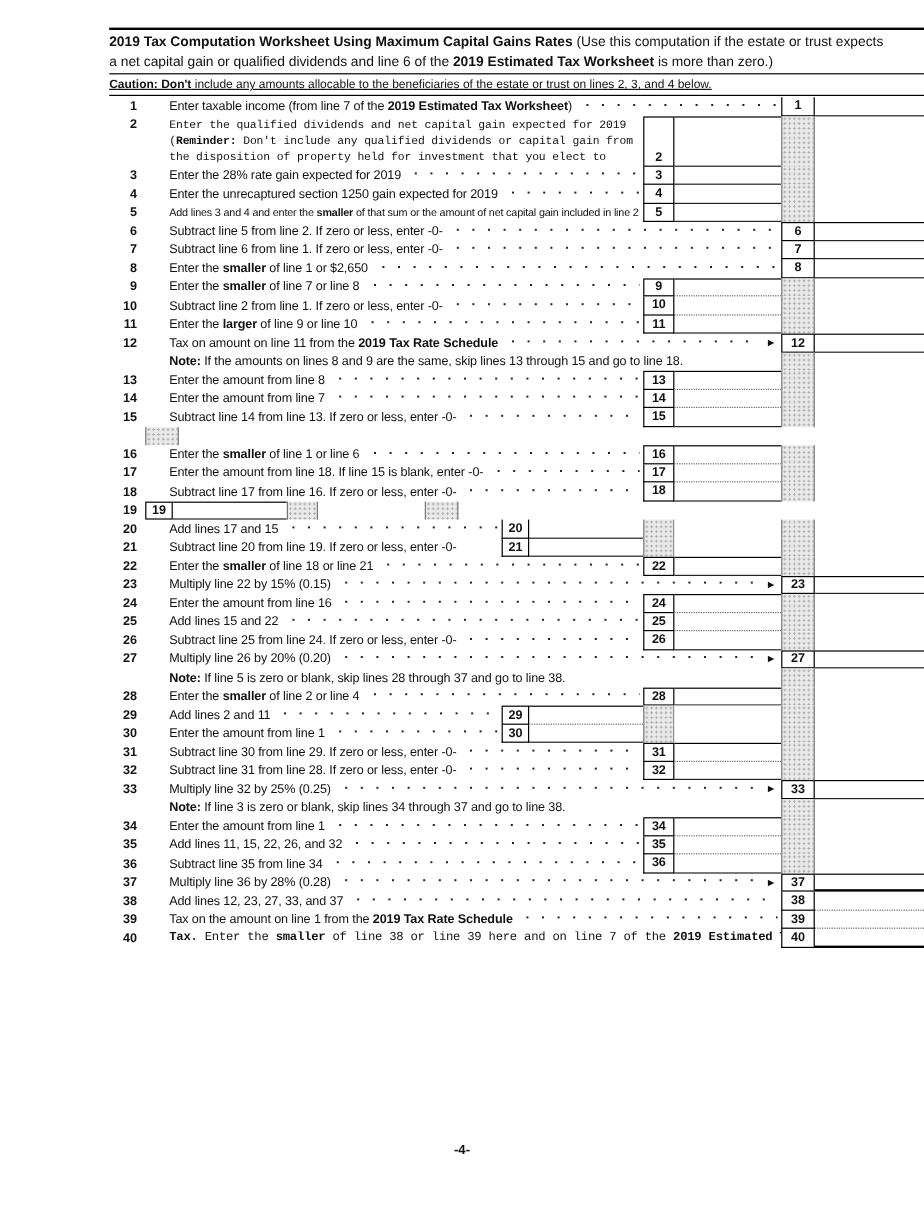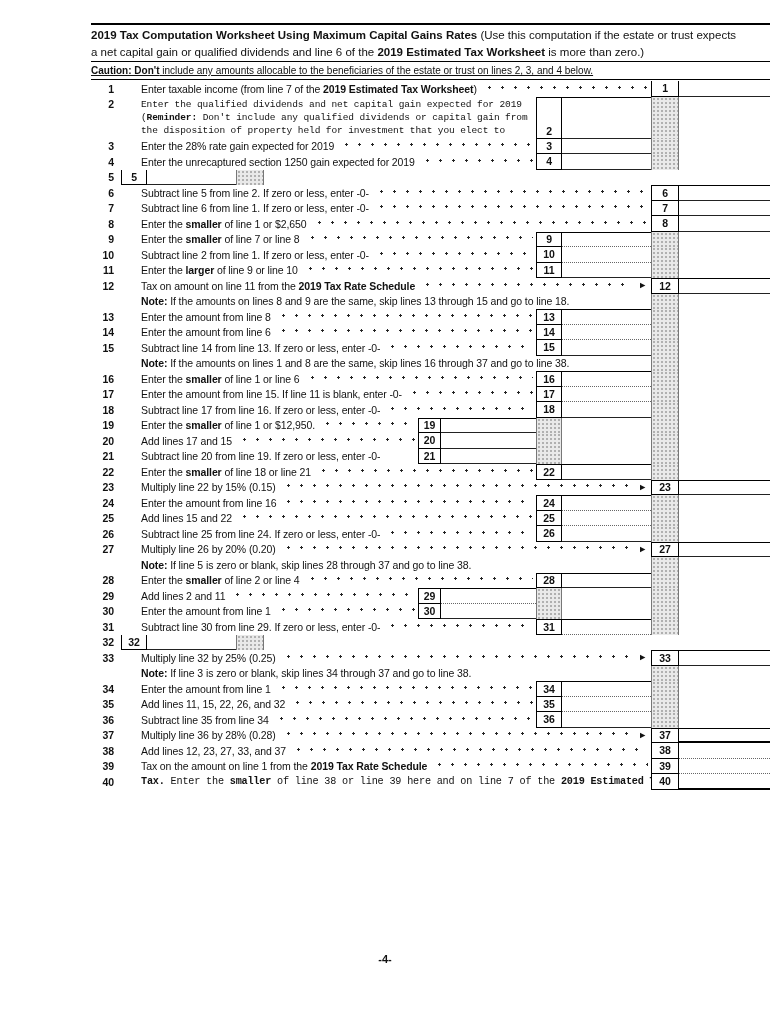--- a/index.html
+++ b/index.html
@@ -94,20 +94,23 @@
           <span class="dtxt"><span>Enter the unrecaptured section 1250 gain expected for 2019</span></span>
           <span class="leader"></span>
         </div>
         <span class="cell c-box c-mbox">4</span>
         <span class="cell c-amt sep-solid c-mamt"></span>
         <span class="cell c-shade c-shade-r"></span>
         <span class="cell c-blank"></span>
       </div>
       <div class="row col-mid small">
         <span class="c-num">5</span>
+        <div class="c-desc">
+          <span class="dtxt"><span>Add lines 3 and 4 and enter the </span><span class="b">smaller</span><span> of that sum or the amount of net capital gain included in line 2</span></span>
+        </div>
         <span class="cell c-box c-mbox">5</span>
         <span class="cell c-amt sep-solid c-mamt"></span>
         <span class="cell c-shade c-shade-r"></span>
         <span class="cell c-blank"></span>
       </div>
       <div class="row col-right group-start">
         <span class="c-num">6</span>
         <div class="c-desc">
           <span class="dtxt"><span>Subtract line 5 from line 2. If zero or less, enter -0-</span></span>
           <span class="leader"></span>
@@ -191,86 +194,79 @@
           <span class="leader"></span>
         </div>
         <span class="cell c-box c-mbox">13</span>
         <span class="cell c-amt sep-dotted c-mamt"></span>
         <span class="cell c-shade c-shade-r"></span>
         <span class="cell c-blank"></span>
       </div>
       <div class="row col-mid">
         <span class="c-num">14</span>
         <div class="c-desc">
-          <span class="dtxt"><span>Enter the amount from line 6</span></span>
+          <span class="dtxt"><span>Enter the amount from line 7</span></span>
           <span class="leader"></span>
         </div>
         <span class="cell c-box c-mbox">14</span>
         <span class="cell c-amt sep-dotted c-mamt"></span>
         <span class="cell c-shade c-shade-r"></span>
         <span class="cell c-blank"></span>
       </div>
       <div class="row col-mid">
         <span class="c-num">15</span>
         <div class="c-desc">
           <span class="dtxt"><span>Subtract line 14 from line 13. If zero or less, enter -0-</span></span>
           <span class="leader"></span>
         </div>
         <span class="cell c-box c-mbox">15</span>
         <span class="cell c-amt sep-solid c-mamt"></span>
         <span class="cell c-shade c-shade-r"></span>
         <span class="cell c-blank"></span>
       </div>
       <div class="row col-note">
         <span class="c-num"></span>
-        <div class="c-desc">
-          <span class="dtxt"><span class="b">Note:</span><span> If the amounts on lines 1 and 8 are the same, skip lines 16 through 37 and go to line 38.</span></span>
-        </div>
         <span class="cell c-shade c-shade-r"></span>
         <span class="cell c-blank"></span>
       </div>
       <div class="row col-mid group-start">
         <span class="c-num">16</span>
         <div class="c-desc">
           <span class="dtxt"><span>Enter the </span><span class="b">smaller</span><span> of line 1 or line 6</span></span>
           <span class="leader"></span>
         </div>
         <span class="cell c-box c-mbox">16</span>
         <span class="cell c-amt sep-dotted c-mamt"></span>
         <span class="cell c-shade c-shade-r"></span>
         <span class="cell c-blank"></span>
       </div>
       <div class="row col-mid">
         <span class="c-num">17</span>
         <div class="c-desc">
-          <span class="dtxt"><span>Enter the amount from line 15. If line 11 is blank, enter -0-</span></span>
+          <span class="dtxt"><span>Enter the amount from line 18. If line 15 is blank, enter -0-</span></span>
           <span class="leader"></span>
         </div>
         <span class="cell c-box c-mbox">17</span>
         <span class="cell c-amt sep-dotted c-mamt"></span>
         <span class="cell c-shade c-shade-r"></span>
         <span class="cell c-blank"></span>
       </div>
       <div class="row col-mid">
         <span class="c-num">18</span>
         <div class="c-desc">
           <span class="dtxt"><span>Subtract line 17 from line 16. If zero or less, enter -0-</span></span>
           <span class="leader"></span>
         </div>
         <span class="cell c-box c-mbox">18</span>
         <span class="cell c-amt sep-solid c-mamt"></span>
         <span class="cell c-shade c-shade-r"></span>
         <span class="cell c-blank"></span>
       </div>
       <div class="row col-inner group-start">
         <span class="c-num">19</span>
-        <div class="c-desc">
-          <span class="dtxt"><span>Enter the </span><span class="b">smaller</span><span> of line 1 or $12,950.</span></span>
-          <span class="leader"></span>
-        </div>
         <span class="cell c-box c-ibox">19</span>
         <span class="cell c-amt sep-solid c-iamt"></span>
         <span class="cell c-shade c-shade-m"></span>
         <span class="cell c-white"></span>
         <span class="cell c-shade c-shade-r"></span>
         <span class="cell c-blank"></span>
       </div>
       <div class="row col-inner">
         <span class="c-num">20</span>
         <div class="c-desc">
@@ -411,20 +407,24 @@
           <span class="dtxt"><span>Subtract line 30 from line 29. If zero or less, enter -0-</span></span>
           <span class="leader"></span>
         </div>
         <span class="cell c-box c-mbox">31</span>
         <span class="cell c-amt sep-dotted c-mamt"></span>
         <span class="cell c-shade c-shade-r"></span>
         <span class="cell c-blank"></span>
       </div>
       <div class="row col-mid">
         <span class="c-num">32</span>
+        <div class="c-desc">
+          <span class="dtxt"><span>Subtract line 31 from line 28. If zero or less, enter -0-</span></span>
+          <span class="leader"></span>
+        </div>
         <span class="cell c-box c-mbox">32</span>
         <span class="cell c-amt sep-solid c-mamt"></span>
         <span class="cell c-shade c-shade-r"></span>
         <span class="cell c-blank"></span>
       </div>
       <div class="row col-right group-start">
         <span class="c-num">33</span>
         <div class="c-desc">
           <span class="dtxt"><span>Multiply line 32 by 25% (0.25)</span></span>
           <span class="leader"></span>

